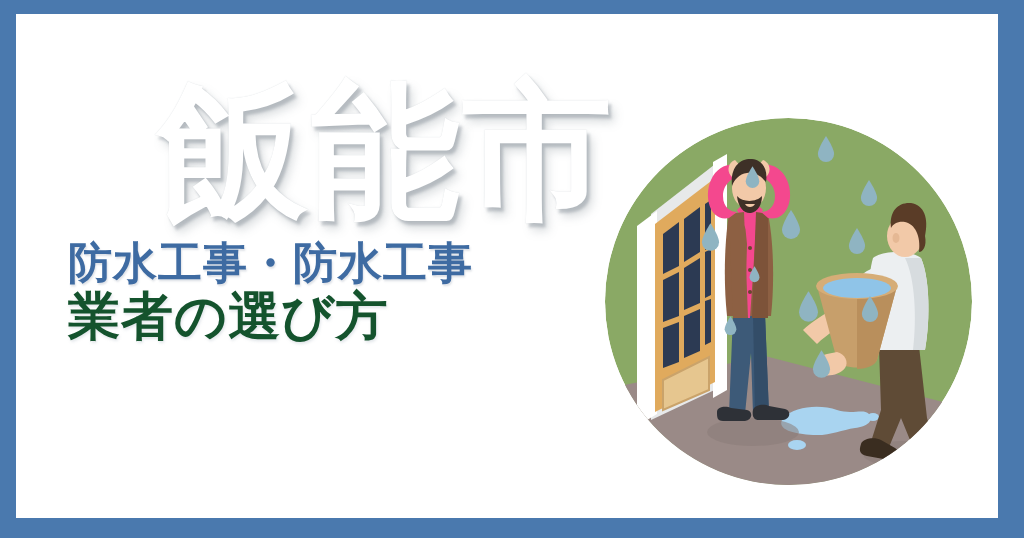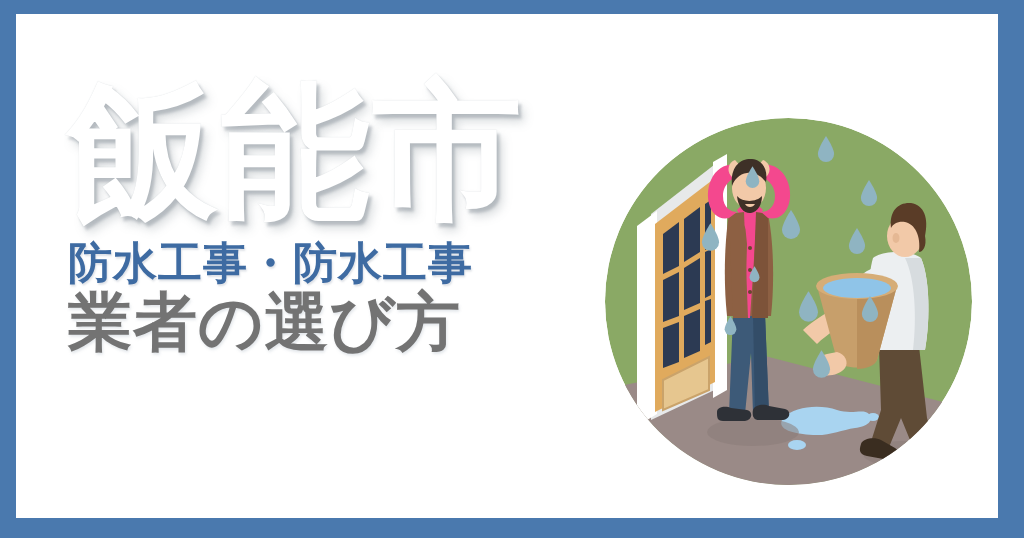--- a/index.html
+++ b/index.html
@@ -43,36 +43,37 @@
     font-weight: 900;
     color: #ffffff;
     letter-spacing: 2px;
     text-shadow:
        3px 4px 3px rgba(120,130,140,0.40),
        6px 8px 10px rgba(120,130,140,0.26),
        0 0 1px rgba(150,160,170,0.40);
     white-space: nowrap;
     margin: 0;
     padding-left: 14px;
+    text-align: right;
   }
   .title-sub {
     font-size: 44px;
     line-height: 1.05;
     font-weight: 900;
     color: #3e6ba2;
     letter-spacing: 1px;
     white-space: nowrap;
     margin: 14px 0 0 14px;
     text-shadow: 1px 2px 2px rgba(150,160,175,0.30);
   }
   .title-accent {
-    font-size: 64px;
+    font-size: 52px;
     line-height: 1.02;
     font-weight: 900;
-    color: #737373;
+    color: #14532d;
     letter-spacing: 1px;
     white-space: nowrap;
     margin: 4px 0 0 14px;
     text-shadow: 1px 2px 3px rgba(150,165,180,0.28);
   }
 
   
   .illus {
     position: absolute;
     left: 589px;

